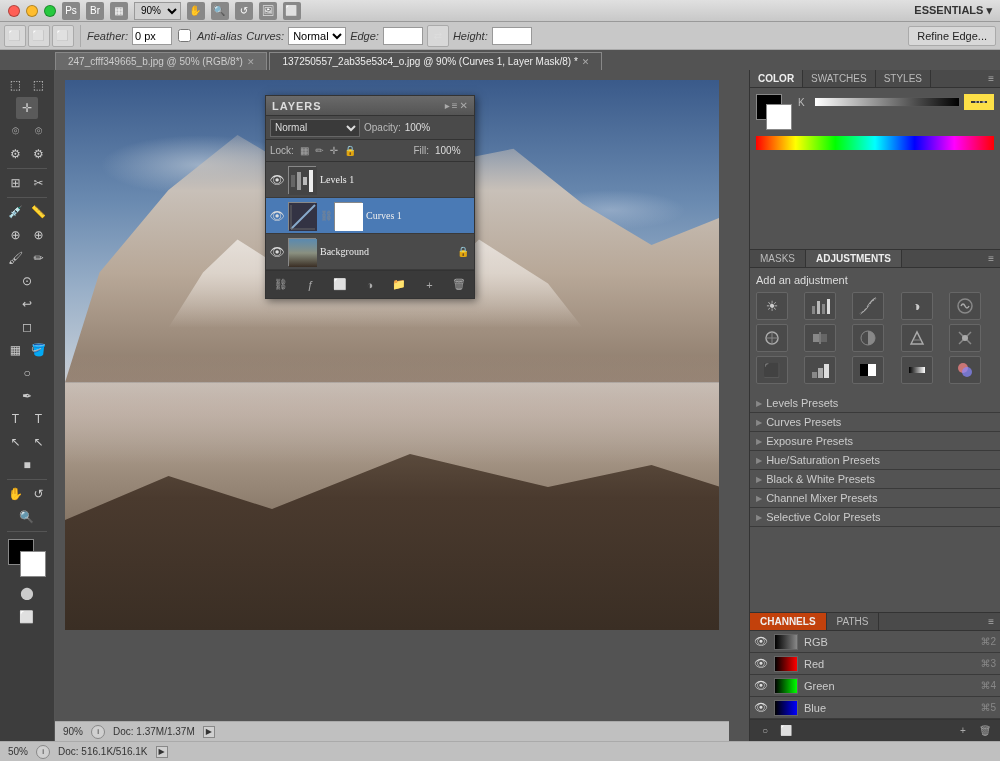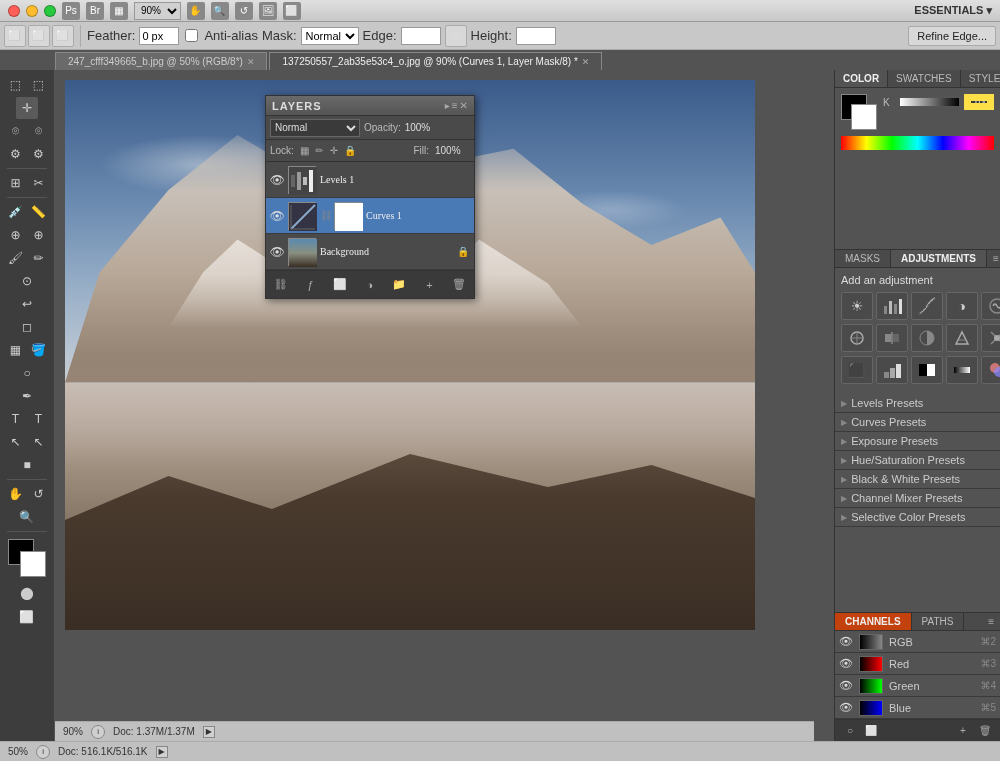--- a/index.html
+++ b/index.html
@@ -13,21 +13,21 @@
     .btn-min { background: #ffbd2e; }
     .btn-max { background: #27c93f; }
     .title-icon { width: 18px; height: 18px; background: #888; border-radius: 2px; display: flex; align-items: center; justify-content: center; font-size: 10px; color: #fff; }
     .zoom-select { height: 18px; font-size: 10px; background: #d0d0d0; border: 1px solid #999; padding: 0 2px; }
     .title-bar-right { font-size: 11px; color: #333; font-weight: bold; }
 
     
     .toolbar { height: 28px; background: #c8c8c8; display: flex; align-items: center; padding: 0 4px; gap: 4px; border-bottom: 1px solid #aaa; }
     .toolbar-group { display: flex; align-items: center; gap: 2px; border-right: 1px solid #aaa; padding-right: 6px; margin-right: 2px; }
     .toolbar-btn { width: 22px; height: 22px; background: #d8d8d8; border: 1px solid #aaa; display: flex; align-items: center; justify-content: center; font-size: 10px; cursor: pointer; border-radius: 2px; }
-    .toolbar-label { font-size: 13px; color: #333; }
+    .toolbar-label { font-size: 11px; color: #333; font-style: italic; }
     .toolbar-input { height: 18px; width: 40px; border: 1px solid #999; background: white; font-size: 11px; padding: 0 2px; }
     .toolbar-checkbox { margin: 0 2px; }
     .style-select { height: 18px; font-size: 11px; background: white; border: 1px solid #999; }
     .toolbar-spacer { flex: 1; }
     .refine-btn { height: 20px; padding: 0 8px; background: #d8d8d8; border: 1px solid #aaa; font-size: 11px; cursor: pointer; border-radius: 2px; color: #222; }
 
     
     .tab-bar { height: 20px; background: #535353; display: flex; align-items: flex-end; padding: 0 0 0 55px; }
     .tab { height: 18px; padding: 0 12px; font-size: 10px; display: flex; align-items: center; gap: 4px; background: #6a6a6a; border: 1px solid #888; border-bottom: none; cursor: pointer; color: #ccc; margin-right: 2px; }
     .tab.active { background: #535353; color: #eee; }
@@ -90,21 +90,21 @@
     .panel-footer { height: 28px; background: #3a3a3a; display: flex; align-items: center; justify-content: space-around; border-top: 1px solid #333; }
     .footer-icon { width: 20px; height: 20px; display: flex; align-items: center; justify-content: center; font-size: 11px; color: #aaa; cursor: pointer; }
 
     
     .levels-thumb { background: linear-gradient(90deg, #222, #888, #fff); }
     .curves-thumb { background: linear-gradient(135deg, #334 0%, #558 50%, #99c 100%); }
     .bg-thumb { background: linear-gradient(180deg, #5a8ab0 0%, #8aaa90 50%, #4a3a28 100%); }
     .mask-thumb-white { background: white; }
 
     
-    .right-panel { width: 166px; background: #535353; border-left: 1px solid #333; display: flex; flex-direction: column; margin-left: 20px; }
+    .right-panel { width: 251px; background: #535353; border-left: 1px solid #333; display: flex; flex-direction: column; margin-left: 20px; }
     .right-panel-top { height: 180px; border-bottom: 1px solid #333; }
 
     
     .panel-tabs { display: flex; background: #4a4a4a; border-bottom: 1px solid #333; }
     .panel-tab { padding: 3px 8px; font-size: 10px; color: #bbb; cursor: pointer; border-right: 1px solid #333; }
     .panel-tab.active { background: #535353; color: #eee; font-weight: bold; }
     .panel-tab-menu { margin-left: auto; padding: 3px 6px; font-size: 10px; color: #aaa; cursor: pointer; }
 
     
     .color-content { padding: 6px; }
@@ -188,21 +188,21 @@
 <div class="toolbar">
   <div class="toolbar-group">
     <div class="toolbar-btn">⬜</div>
     <div class="toolbar-btn">⬜</div>
     <div class="toolbar-btn">⬜</div>
   </div>
   <span class="toolbar-label">Feather:</span>
   <input class="toolbar-input" type="text" value="0 px" style="">
   <input type="checkbox" class="toolbar-checkbox" style="">
   <span class="toolbar-label">Anti-alias</span>
-  <span class="toolbar-label">Mask:</span>
+  <span class="toolbar-label">Curves:</span>
   <select class="style-select">
     <option>Normal</option>
   </select>
   <span class="toolbar-label">Edge:</span>
   <input class="toolbar-input" type="text" style="">
   <div class="toolbar-btn">⇄</div>
   <span class="toolbar-label">Height:</span>
   <input class="toolbar-input" type="text" style="">
   <div class="toolbar-spacer"></div>
   <button class="refine-btn">Refine Edge...</button>

